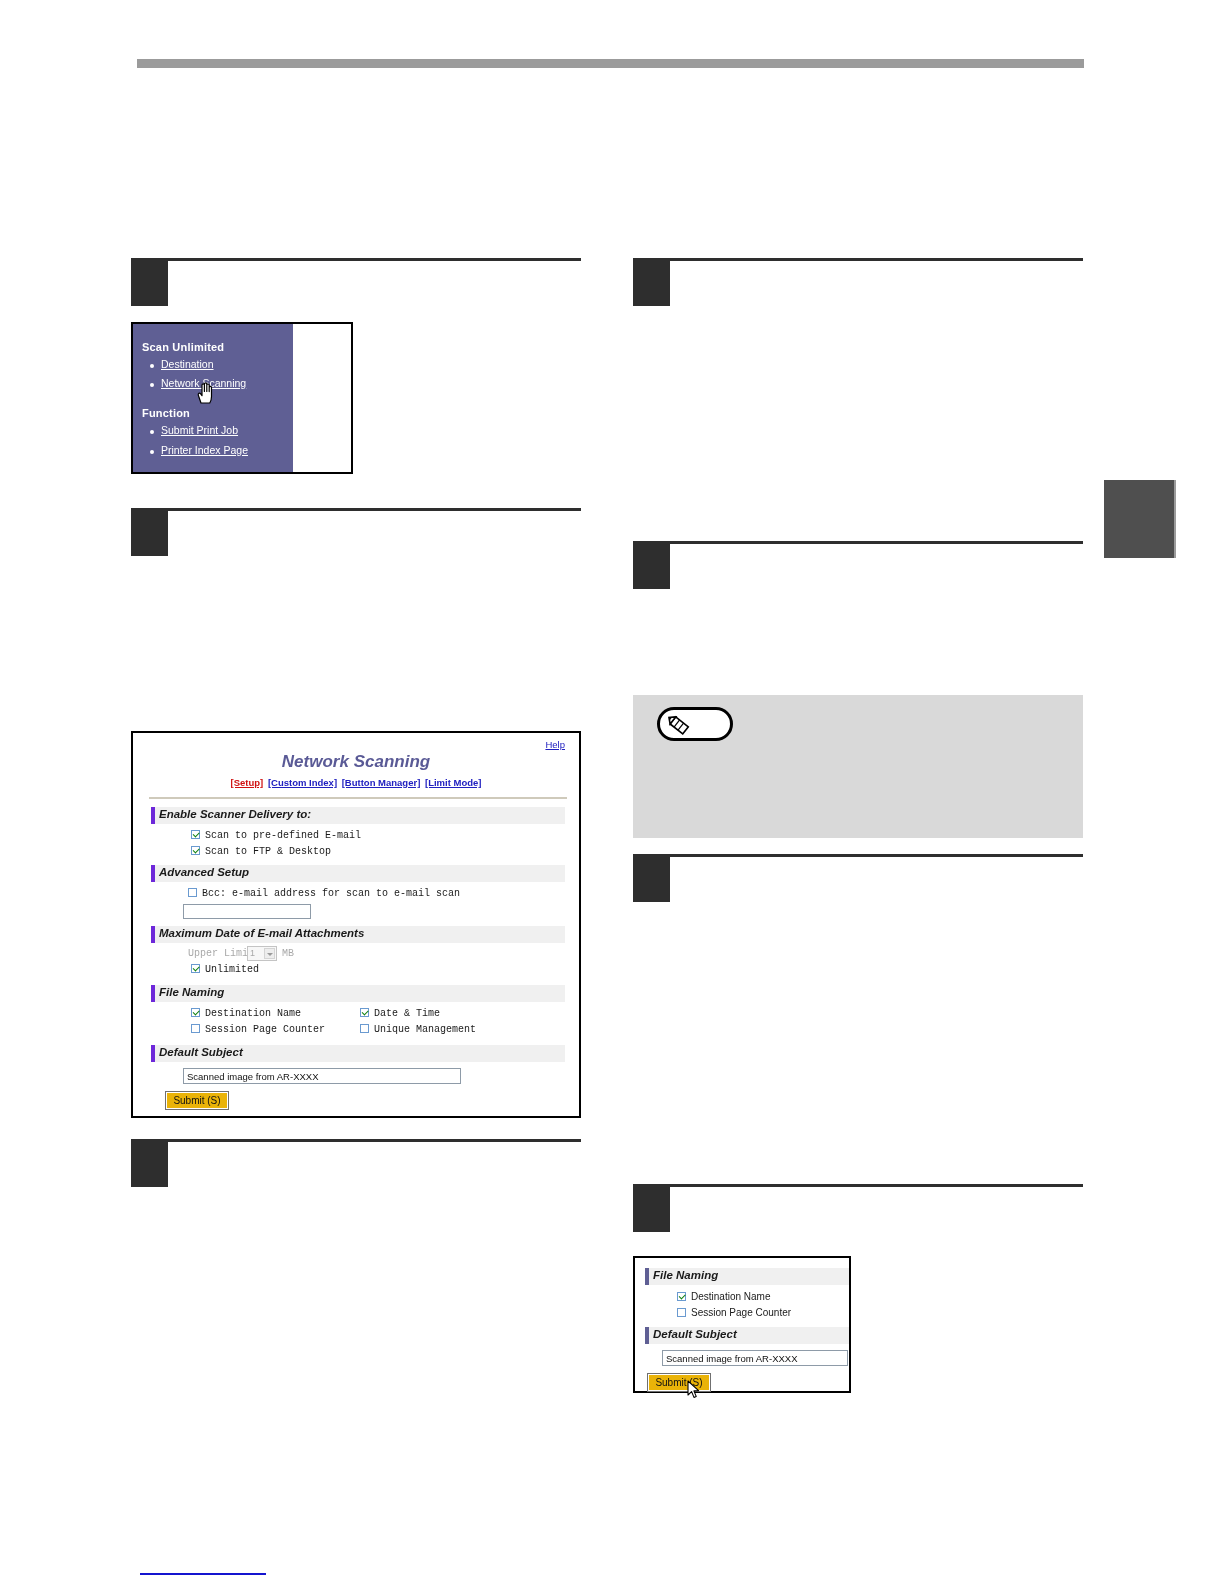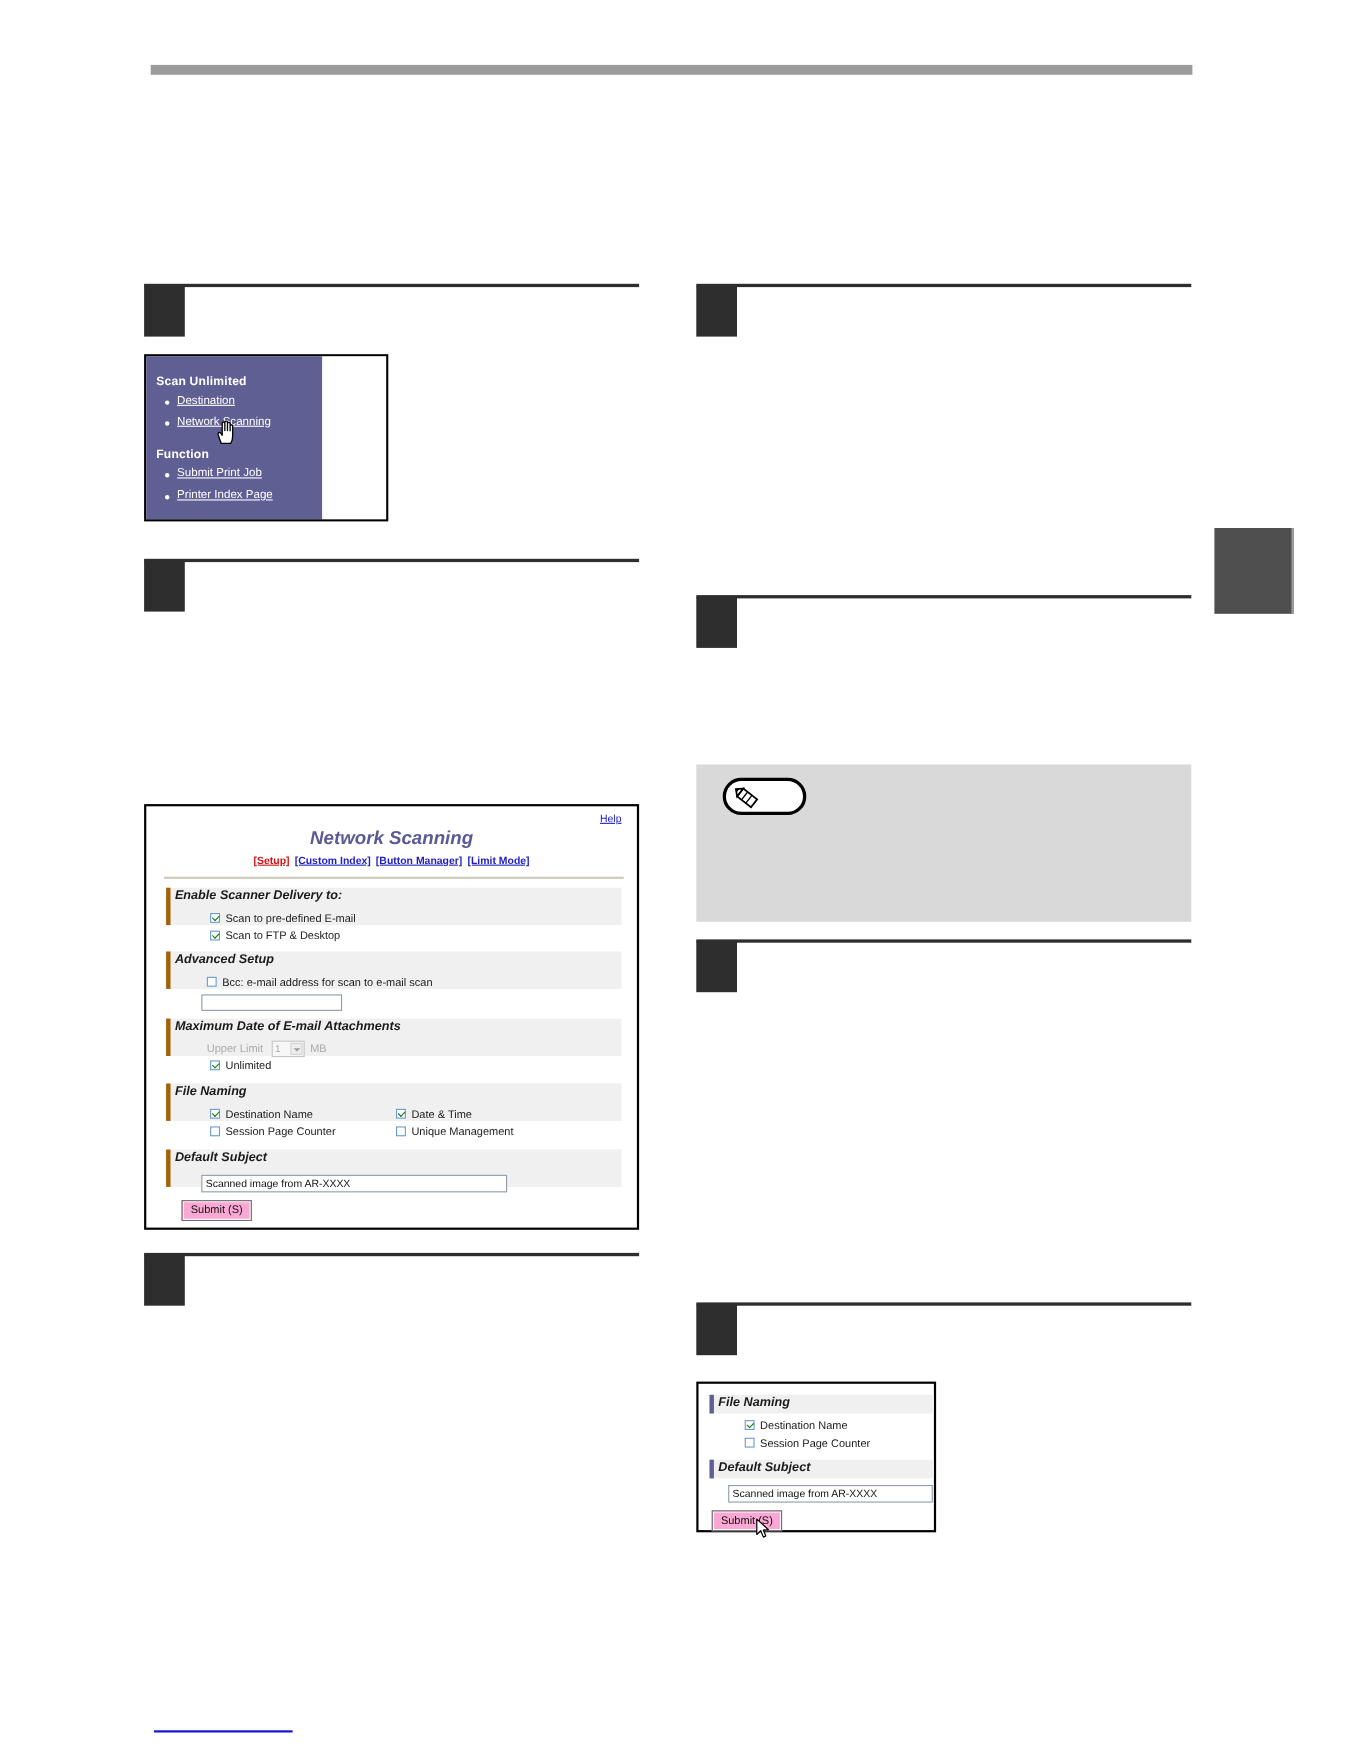--- a/index.html
+++ b/index.html
@@ -203,39 +203,40 @@
   .ns-hr {
     position: absolute;
     left: 16px; top: 64px;
     width: 418px; height: 2px;
     background: #cfcabb;
   }
   .ns-sec {
     position: absolute;
     left: 18px;
     width: 414px;
-    height: 34px;
+    height: 17px;
     background: #f0f0f0;
-    border-left: 4px solid #a16207;
+    border-left: 4px solid #6d28d9;
     box-sizing: border-box;
   }
   .ns-sec span {
     position: absolute;
     left: 4px; top: 1px;
     font-size: 11.5px;
     font-style: italic;
     font-weight: bold;
     color: #1a1a1a;
     white-space: nowrap;
   }
   .ns-row {
     position: absolute;
     font-size: 10px;
     color: #1a1a1a;
     white-space: nowrap;
+    font-family: Liberation Mono, monospace;
   }
   .ns-row.dim { color: #a9a9a9; }
   .cbx {
     display: inline-block;
     width: 9px; height: 9px;
     border: 1px solid #6a9ad0;
     background: #ffffff;
     vertical-align: -1px;
     margin-right: 5px;
     position: relative;
@@ -285,21 +286,21 @@
     content: "";
     position: absolute;
     left: 2px; top: 4px;
     border-left: 3px solid transparent;
     border-right: 3px solid transparent;
     border-top: 3px solid #9a9a9a;
   }
   .ns-btn {
     position: absolute;
     border: 1px solid #707070;
-    background: #f9a8d4;
+    background: #eab308;
     box-shadow: inset 0 0 0 1px #ffffff;
     box-sizing: border-box;
     font-size: 10px;
     color: #111;
     text-align: center;
     line-height: 17px;
   }
 
   
   #mini-shot { left: 633px; top: 1256px; width: 218px; height: 137px; }

